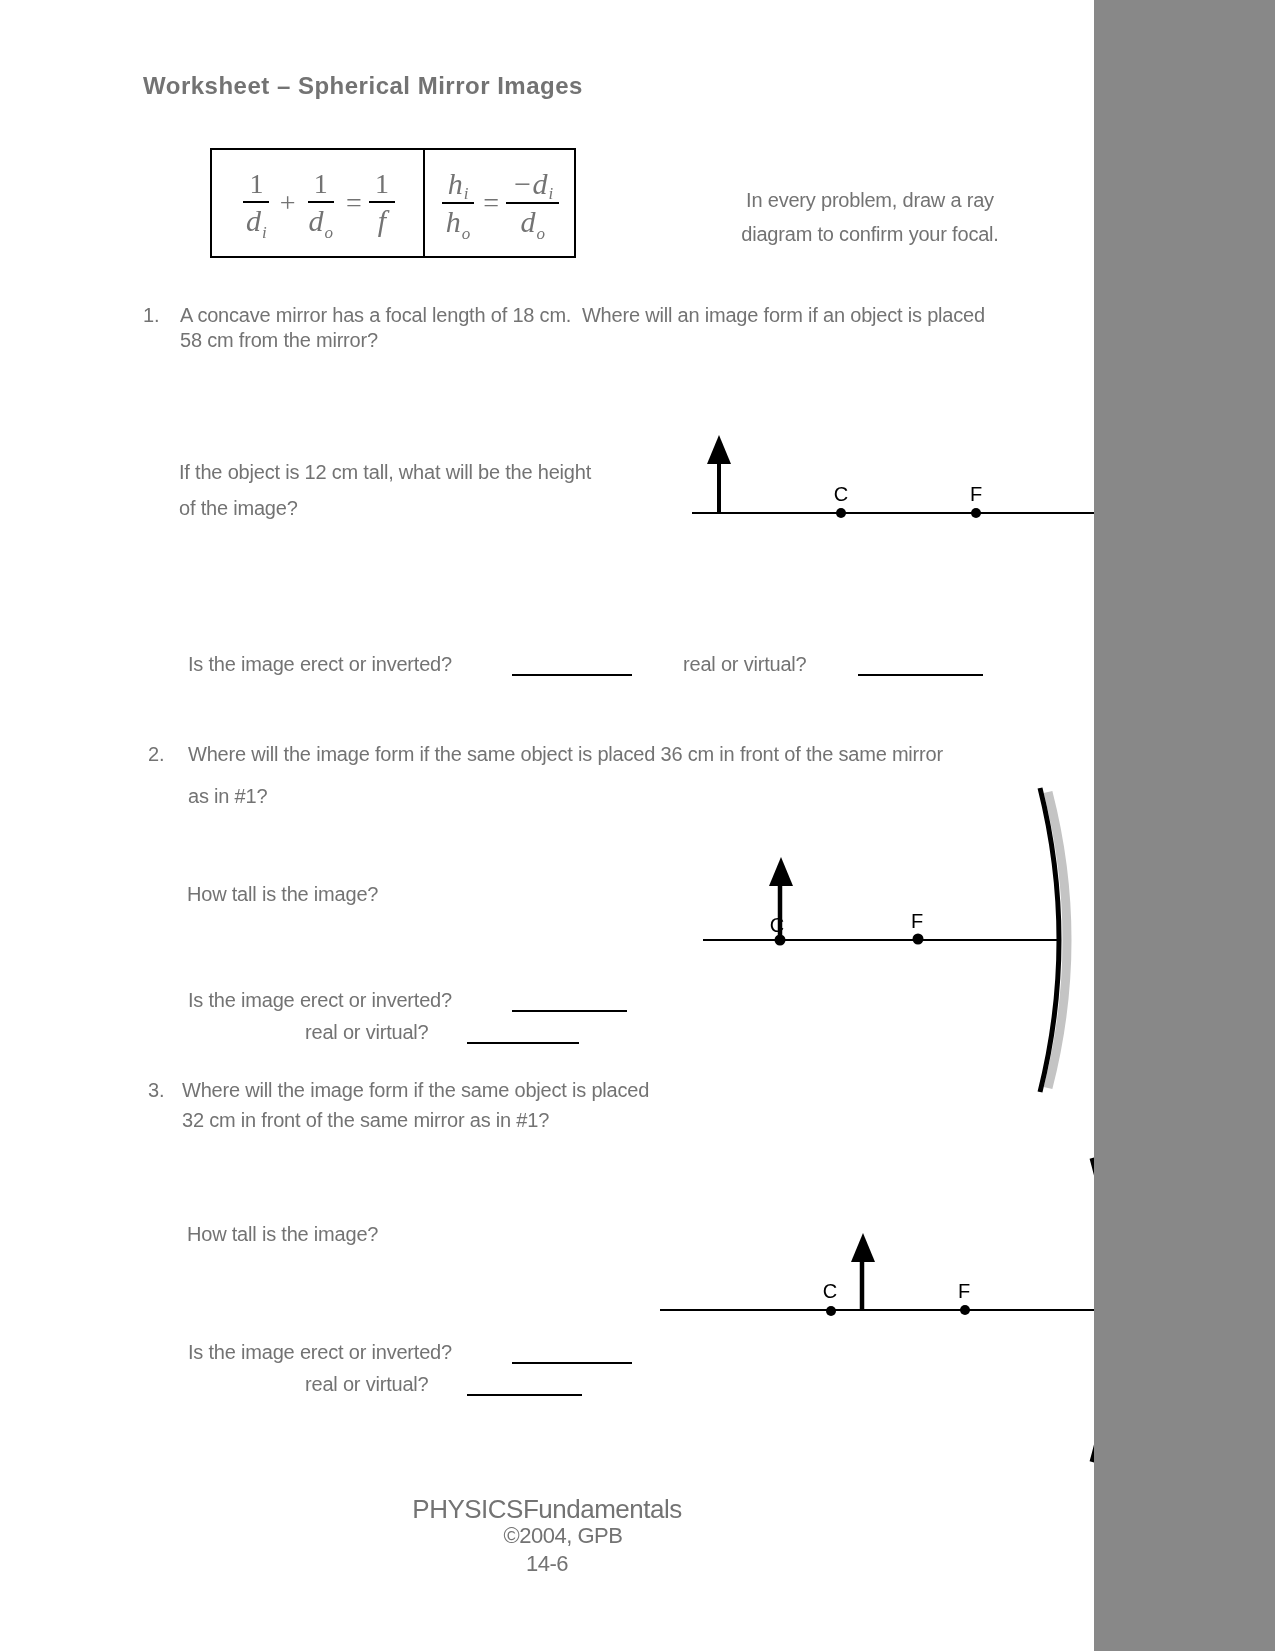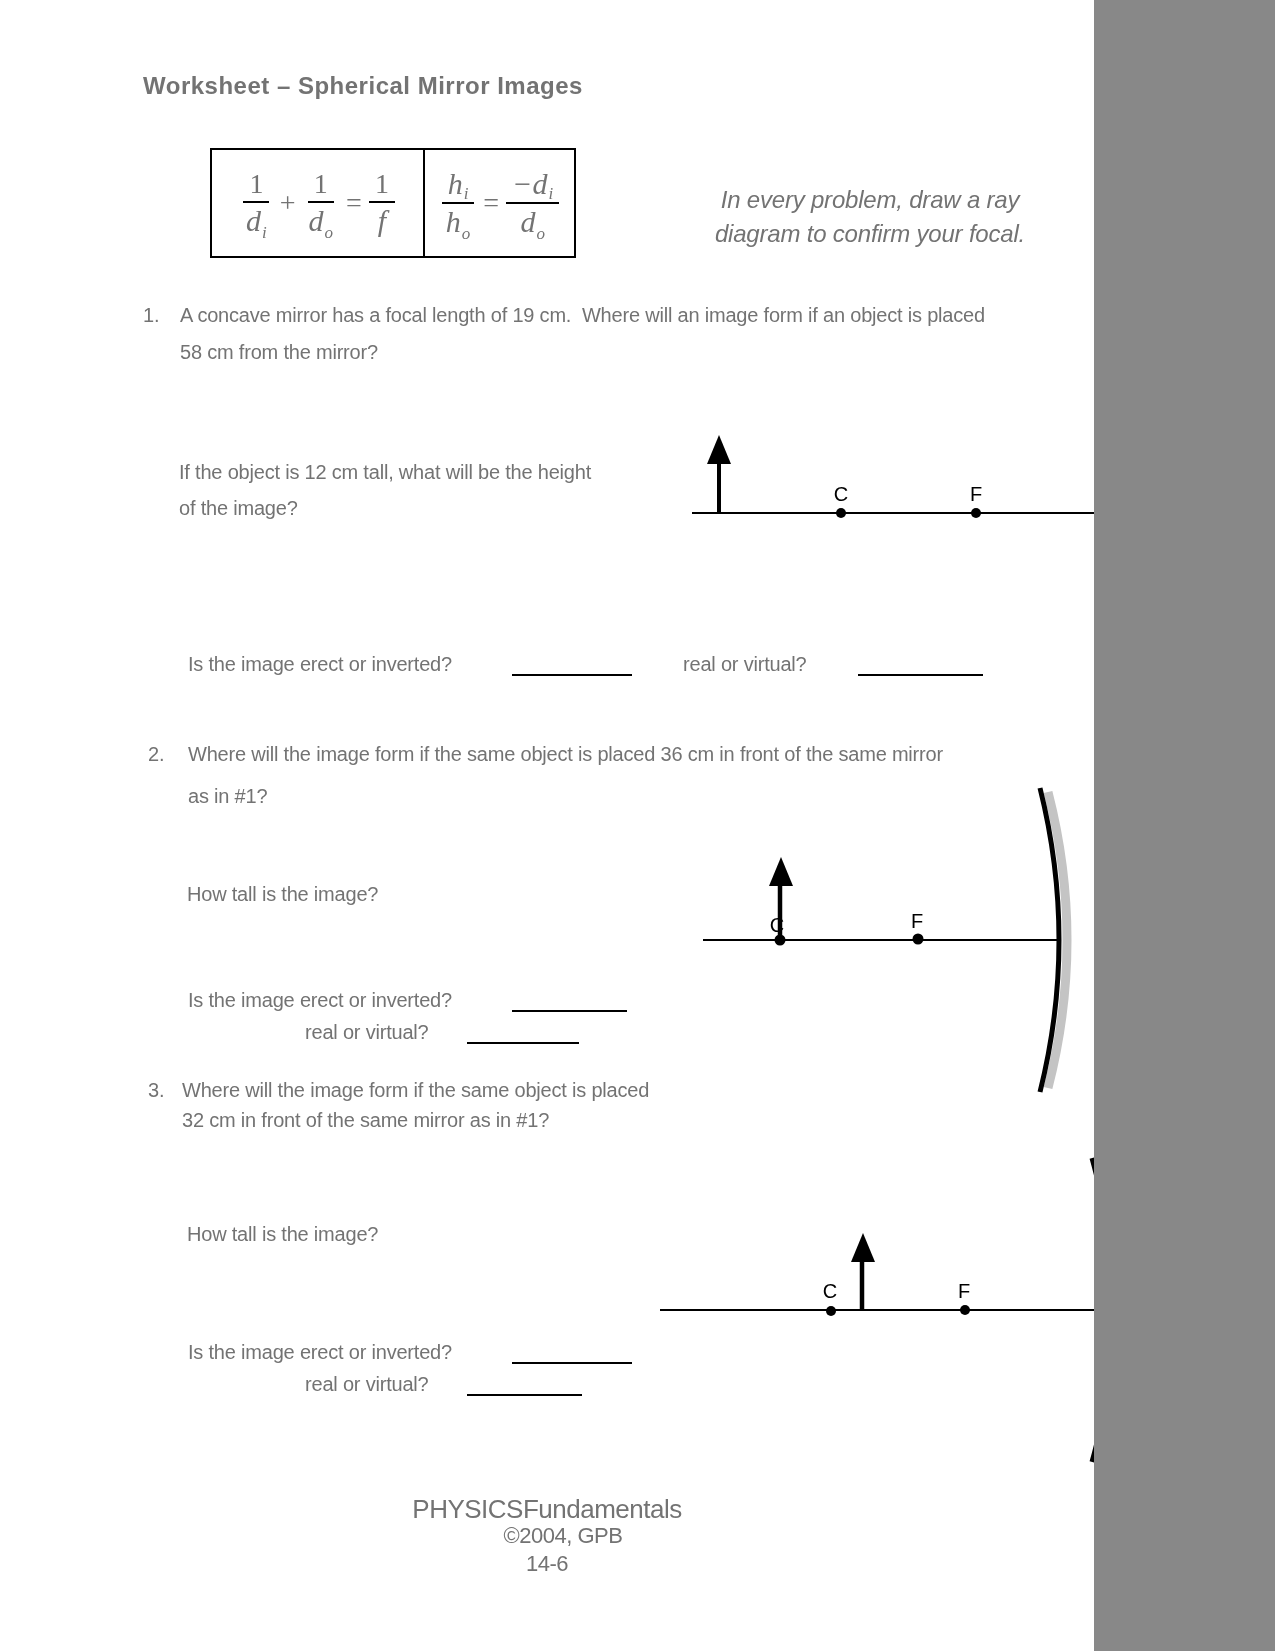--- a/index.html
+++ b/index.html
@@ -1,21 +1,21 @@
 <!DOCTYPE html>
 <html><head>
 <meta charset="utf-8">
 <style>
   html,body{margin:0;padding:0;background:#888;}
   .page{position:relative;width:1094px;height:1651px;background:#ffffff;overflow:hidden;
         font-family:"Liberation Sans",sans-serif;color:#737373;}
   .abs{position:absolute;}
   .tl{font-size:20px;line-height:24px;letter-spacing:-0.2px;white-space:pre-wrap;}
   .title{font-size:24px;font-weight:bold;letter-spacing:0.5px;}
-  .note{font-size:24px;font-style:italic;line-height:34px;text-align:center;letter-spacing:-0.2px;}
+  .note{font-size:20px;line-height:34px;text-align:center;letter-spacing:-0.2px;}
   .blank{position:absolute;border-bottom:2px solid #000;height:20px;}
   
   .fbox{position:absolute;left:210px;top:148px;width:366px;height:110px;border:2px solid #000;display:flex;box-sizing:border-box;}
   .fcell{display:flex;align-items:center;justify-content:center;}
   .fcell.left{width:213px;border-right:2px solid #000;box-sizing:border-box;}
   .fcell.right{flex:1;}
   .frac{display:inline-flex;flex-direction:column;align-items:center;vertical-align:middle;}
   .frac .top{border-bottom:2px solid #000;padding:0 6px 3px;line-height:1;}
   .frac .bot{padding:3px 6px 0;line-height:1;}
   .f-it{font-family:"Liberation Serif",serif;font-style:italic;font-size:30px;line-height:1;}
@@ -62,22 +62,22 @@
       </span>
     </div>
   </div>
 
   <div class="abs note" style="left:650px;top:183px;width:440px;">
     <div>In every problem, draw a ray</div>
     <div>diagram to confirm your focal.</div>
   </div>
 
   <div class="abs tl" style="left:143px;top:303px;">1.</div>
-  <div class="abs tl" style="left:180px;top:303px;">A concave mirror has a focal length of 19 cm.  Where will an image form if an object is placed</div>
-  <div class="abs tl" style="left:180px;top:340px;">58 cm from the mirror?</div>
+  <div class="abs tl" style="left:180px;top:303px;">A concave mirror has a focal length of 18 cm.  Where will an image form if an object is placed</div>
+  <div class="abs tl" style="left:180px;top:328px;">58 cm from the mirror?</div>
   <div class="abs tl" style="left:179px;top:460px;">If the object is 12 cm tall, what will be the height</div>
   <div class="abs tl" style="left:179px;top:496px;">of the image?</div>
   <div class="abs tl" style="left:188px;top:652px;">Is the image erect or inverted?</div>
   <div class="blank" style="left:512px;top:654px;width:120px;"></div>
   <div class="abs tl" style="left:683px;top:652px;">real or virtual?</div>
   <div class="blank" style="left:858px;top:654px;width:125px;"></div>
 
   <svg class="abs" style="left:650px;top:350px;" width="500" height="330" viewBox="0 0 500 330">
     <path d="M461,17 Q500,163 461,309" fill="none" stroke="#c4c4c4" stroke-width="9"></path>
     <line x1="42" y1="163" x2="471" y2="163" stroke="#000" stroke-width="2"></line>

